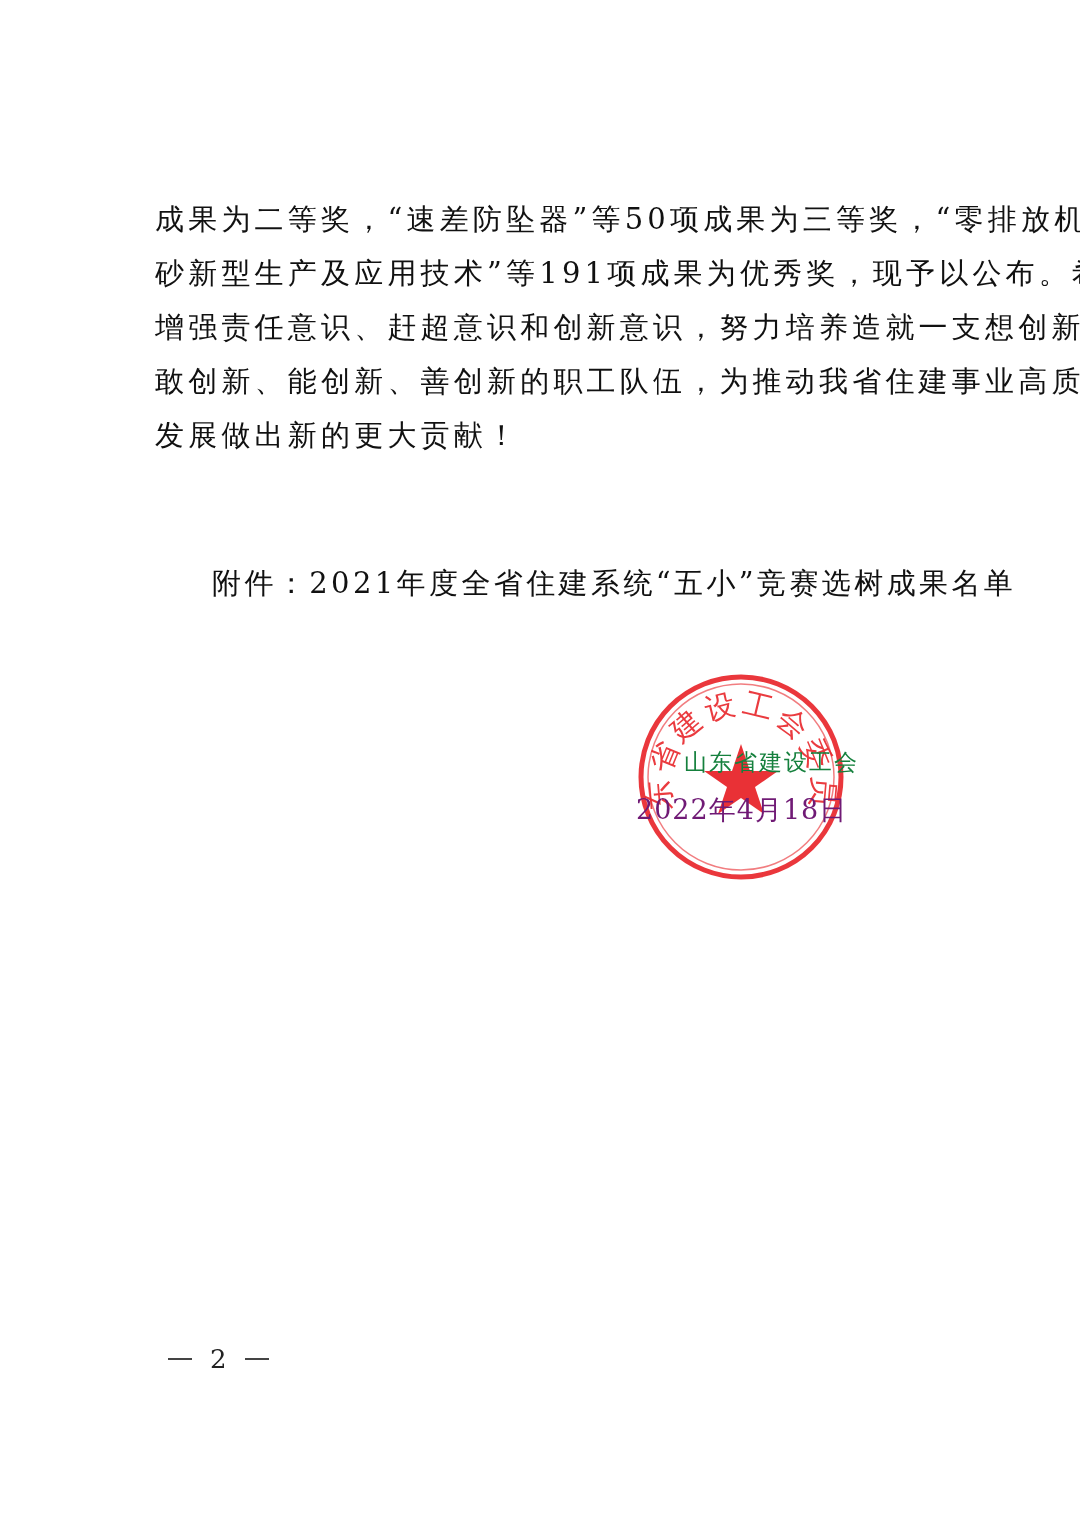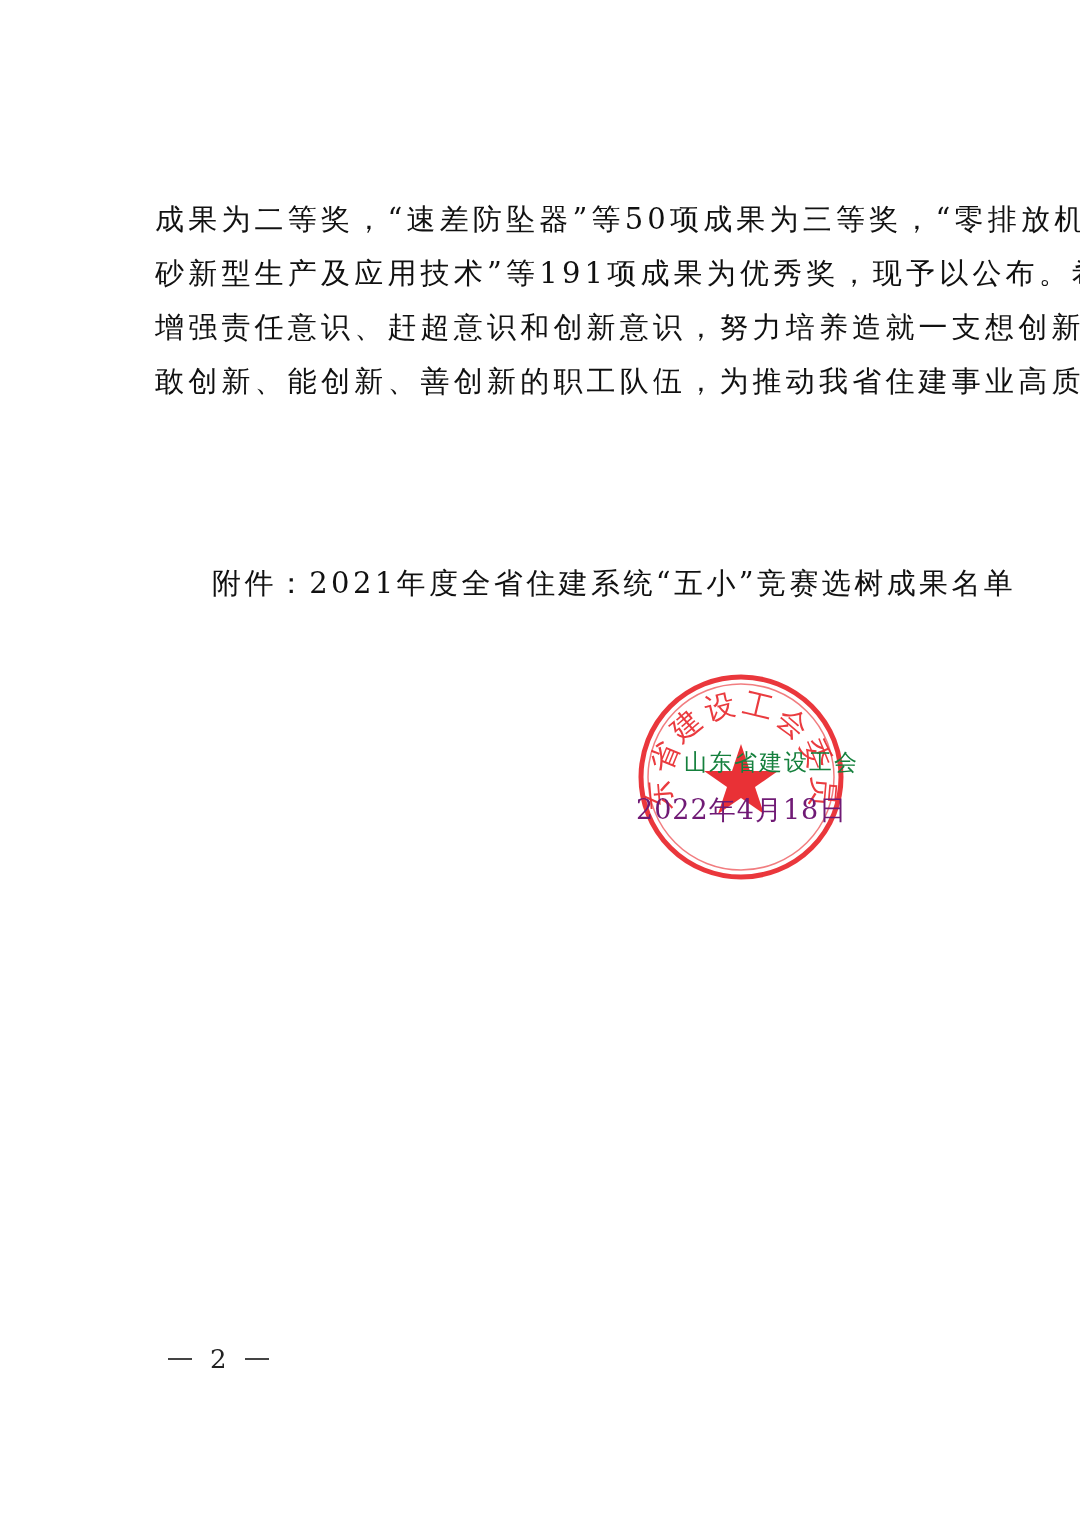--- a/index.html
+++ b/index.html
@@ -42,20 +42,21 @@
     .dash { display: inline-block; width: 24px; height: 2px; background: #444; }
   </style>
 </head>
 <body>
 
 <div class="body-text">
   <div class="line">成果为二等奖，“速差防坠器”等50项成果为三等奖，“零排放机制</div>
   <div class="line">砂新型生产及应用技术”等191项成果为优秀奖，现予以公布。希</div>
   <div class="line">增强责任意识、赶超意识和创新意识，努力培养造就一支想创新、</div>
   <div class="line">敢创新、能创新、善创新的职工队伍，为推动我省住建事业高质量</div>
+  <div class="line last-row">发展做出新的更大贡献！</div>
 </div>
 
 <div class="attachment">附件：2021年度全省住建系统“五小”竞赛选树成果名单</div>
 
 <svg class="stamp" viewBox="0 0 210 210">
   <defs>
     <path id="stampArc" d="M 36 135 A 72 72 0 1 1 174 135"></path>
   </defs>
   <circle cx="105" cy="105" r="100" fill="none" stroke="#e8262b" stroke-width="5" opacity="0.92"></circle>
   <circle cx="105" cy="105" r="93" fill="none" stroke="#e8262b" stroke-width="1.5" opacity="0.6"></circle>

